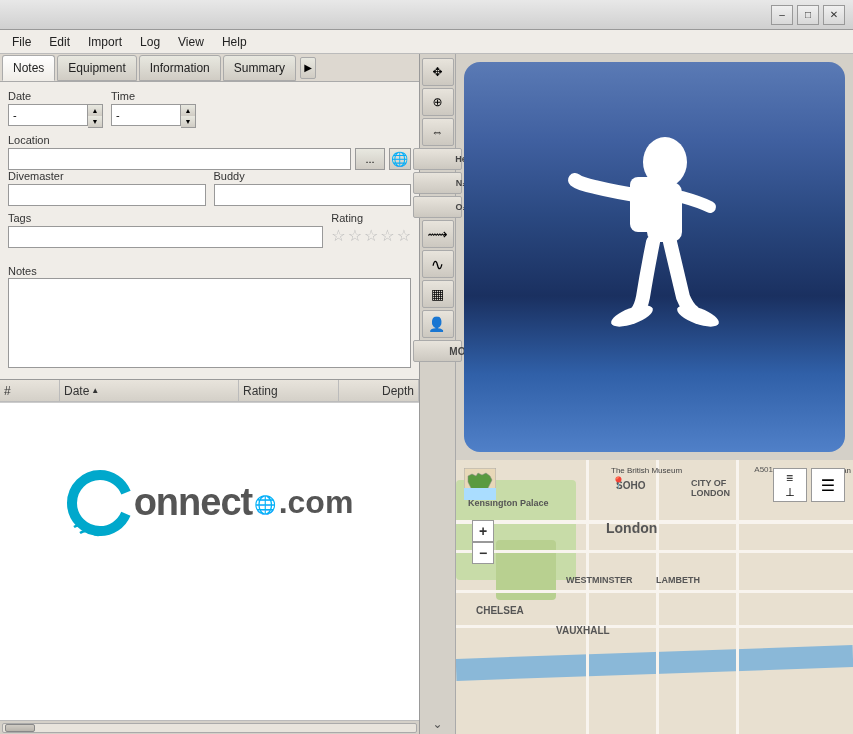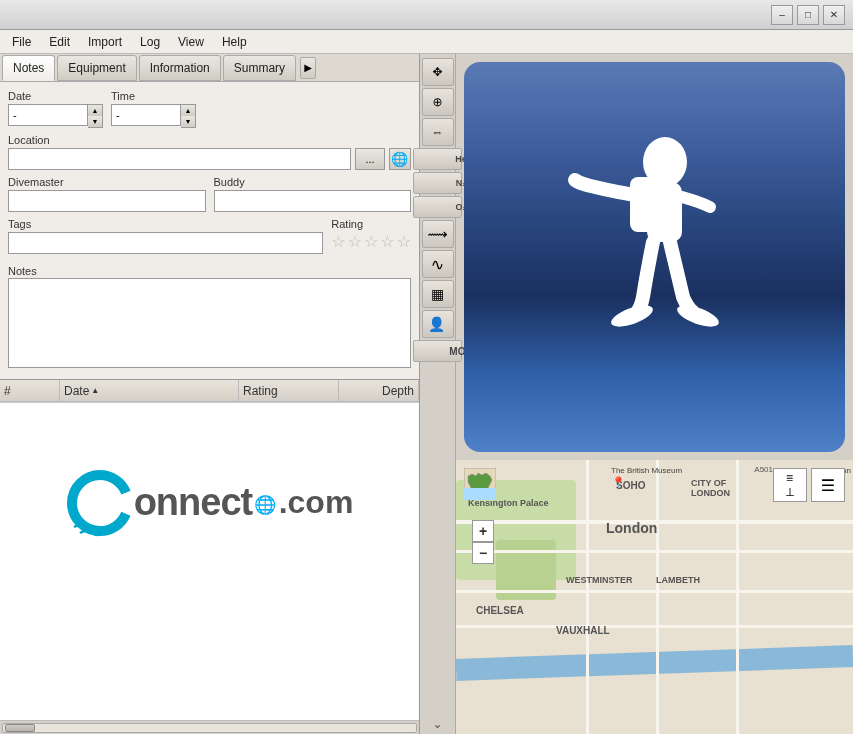--- a/index.html
+++ b/index.html
@@ -388,21 +388,21 @@
           <div class="form-input-spin">
             <input class="form-input" type="text" value="-" style="width: 70px;">
             <div class="spin-buttons">
               <div class="spin-btn">▲</div>
               <div class="spin-btn">▼</div>
             </div>
           </div>
         </div>
       </div>
 
-      <div class="form-group" style="margin-bottom:6px;">
+      <div class="form-group" style="">
         <label class="form-label">Location</label>
         <div class="location-row">
           <input class="form-input location-input" type="text" value="" style="flex: 1 1 0%;">
           <div class="location-btn">...</div>
           <div class="globe-btn">
             <span style="font-size:14px;">🌐</span>
           </div>
         </div>
       </div>
 
@@ -410,21 +410,21 @@
         <div class="dm-group">
           <label class="form-label">Divemaster</label>
           <input class="form-input" type="text" value="" style="width: 100%;">
         </div>
         <div class="buddy-group">
           <label class="form-label">Buddy</label>
           <input class="form-input" type="text" value="" style="width: 100%;">
         </div>
       </div>
 
-      <div class="tags-rating-row" style="margin-bottom:10px;">
+      <div class="tags-rating-row" style="margin-bottom:16px;">
         <div class="tags-group">
           <label class="form-label">Tags</label>
           <input class="form-input" type="text" value="" style="width: 100%;">
         </div>
         <div class="rating-group">
           <label class="form-label">Rating</label>
           <div class="stars">
             <span class="star">☆</span>
             <span class="star">☆</span>
             <span class="star">☆</span>

